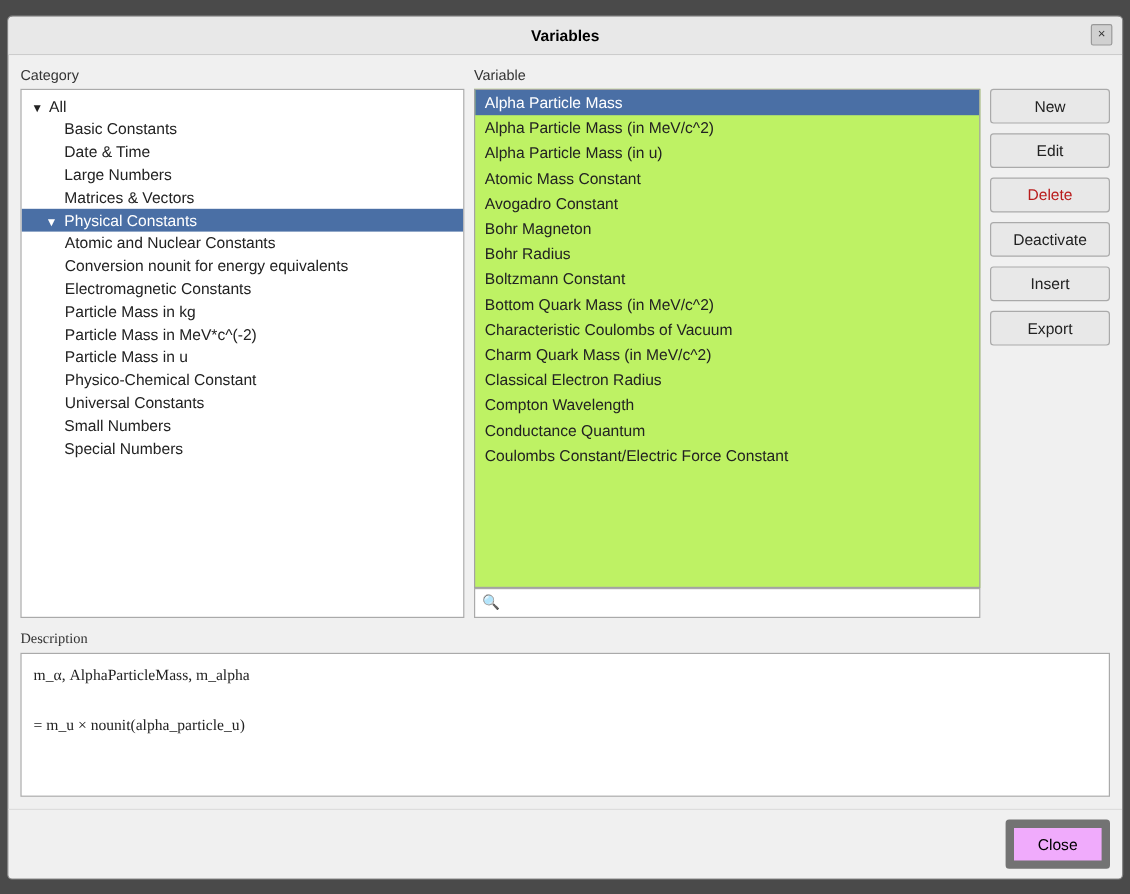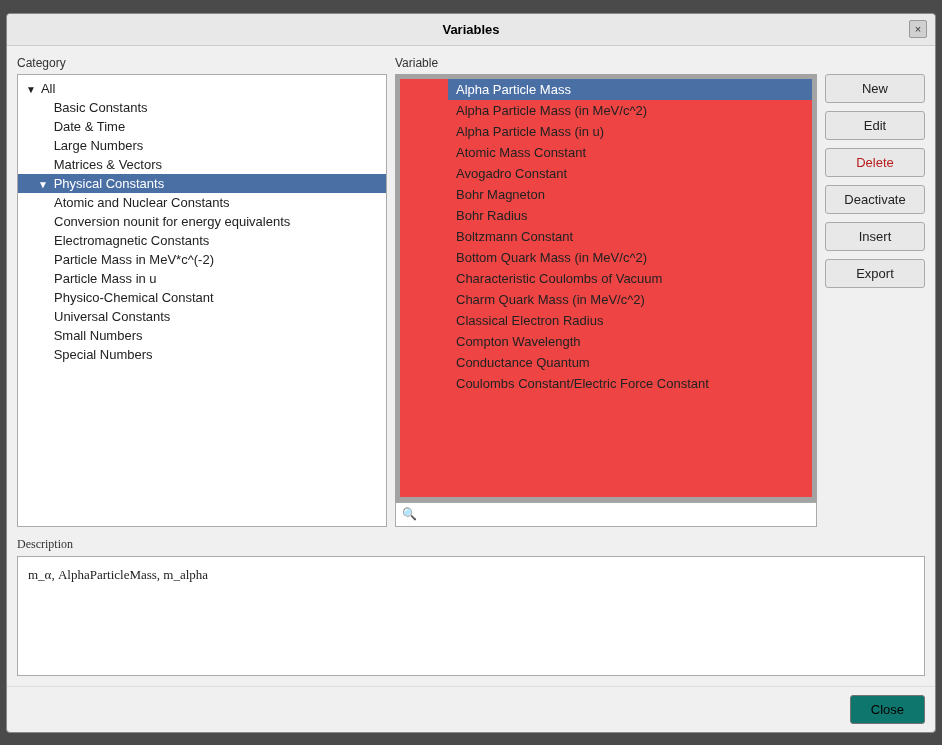--- a/index.html
+++ b/index.html
@@ -94,25 +94,24 @@
     .tree-item-l1 { padding-left: 8px; }
     .tree-item-l2 { padding-left: 20px; }
     .tree-item-l3 { padding-left: 36px; }
 
     .variable-panel {
       display: flex;
       flex-direction: column;
       flex: 1;
     }
     .variable-list-container {
-      border: 5px solid #a3a3a3;
-      background: #ef4444;
+      border: 1px solid #a3a3a3;
+      background: #bef264;
       flex: 1;
       overflow-y: auto;
-      padding-left: 48px;
     }
     .var-item {
       padding: 3px 8px;
       cursor: pointer;
       color: #222;
     }
     .var-item.selected {
       background: #4a6fa5;
       color: white;
     }
@@ -179,22 +178,22 @@
       width: 100%;
     }
 
     .bottom-bar {
       padding: 8px 10px;
       display: flex;
       justify-content: flex-end;
       border-top: 1px solid #ddd;
     }
     .close-dialog-btn {
-      background: #0f766e;
-      border: 1px solid #737373;
+      background: #f0abfc;
+      border: 7px solid #737373;
       border-radius: 3px;
       padding: 6px 20px;
       cursor: pointer;
       font-size: 13px;
       text-align: center;
     }
   </style>
 </head>
 <body>
 
@@ -246,20 +245,23 @@
         </div>
 
         <div class="tree-item tree-item-l3">
           <span>Conversion nounit for energy equivalents</span>
         </div>
 
         <div class="tree-item tree-item-l3">
           <span>Electromagnetic Constants</span>
         </div>
 
+        <div class="tree-item tree-item-l3">
+          <span>Particle Mass in kg</span>
+        </div>
 
         <div class="tree-item tree-item-l3">
           <span>Particle Mass in MeV*c^(-2)</span>
         </div>
 
         <div class="tree-item tree-item-l3">
           <span>Particle Mass in u</span>
         </div>
 
         <div class="tree-item tree-item-l3">
@@ -315,19 +317,20 @@
       <button class="action-btn">Insert</button>
       <button class="action-btn">Export</button>
     </div>
   </div>
 
   <div class="description-section">
     <div class="description-label">Description</div>
     <div class="description-box">
       <div>m_α, AlphaParticleMass, m_alpha</div>
       <div>&nbsp;</div>
+      <div>= m_u × nounit(alpha_particle_u)</div>
     </div>
   </div>
 
   <div class="bottom-bar">
     <button class="close-dialog-btn">Close</button>
   </div>
 </div>
 
 </body></html>

